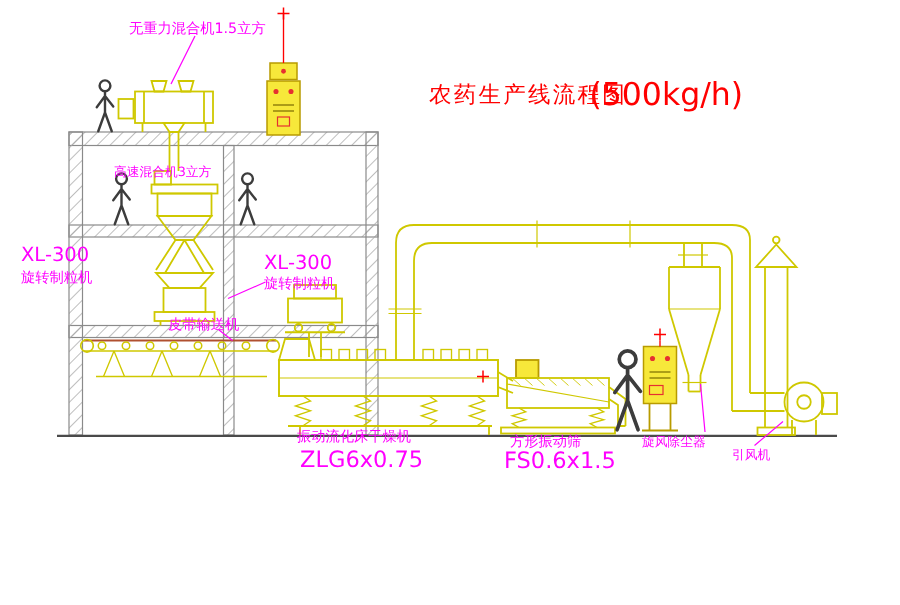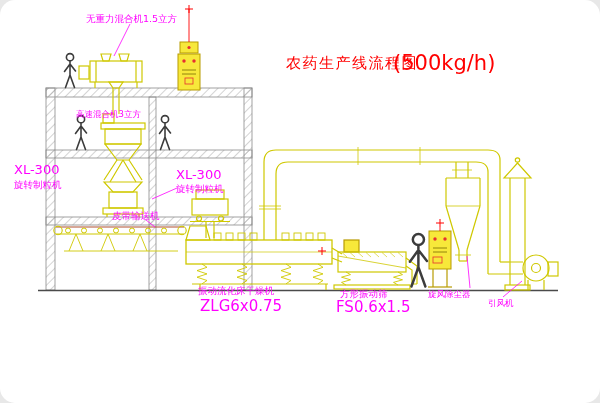--- a/index.html
+++ b/index.html
@@ -1,17 +1,17 @@
 <!DOCTYPE html>
 <html><head>
 <meta charset="utf-8">
 <style>
   html,body{margin:0;padding:0;background:#e8e8e8;}
   .canvas{position:relative;width:600px;height:403px;background:#ffffff;overflow:hidden;
-          font-family:"DejaVu Sans",sans-serif;border-radius:15px;}
+          font-family:"DejaVu Sans",sans-serif;}
   svg{position:absolute;left:0;top:0;}
   text{font-family:"DejaVu Sans",sans-serif;}
 </style>
 </head>
 <body>
 
 <div class="canvas">
 <svg width="600" height="403" viewBox="0 0 600 403">
   <defs>
     <pattern id="hatch" width="6" height="6" patternUnits="userSpaceOnUse" patternTransform="rotate(45)">

